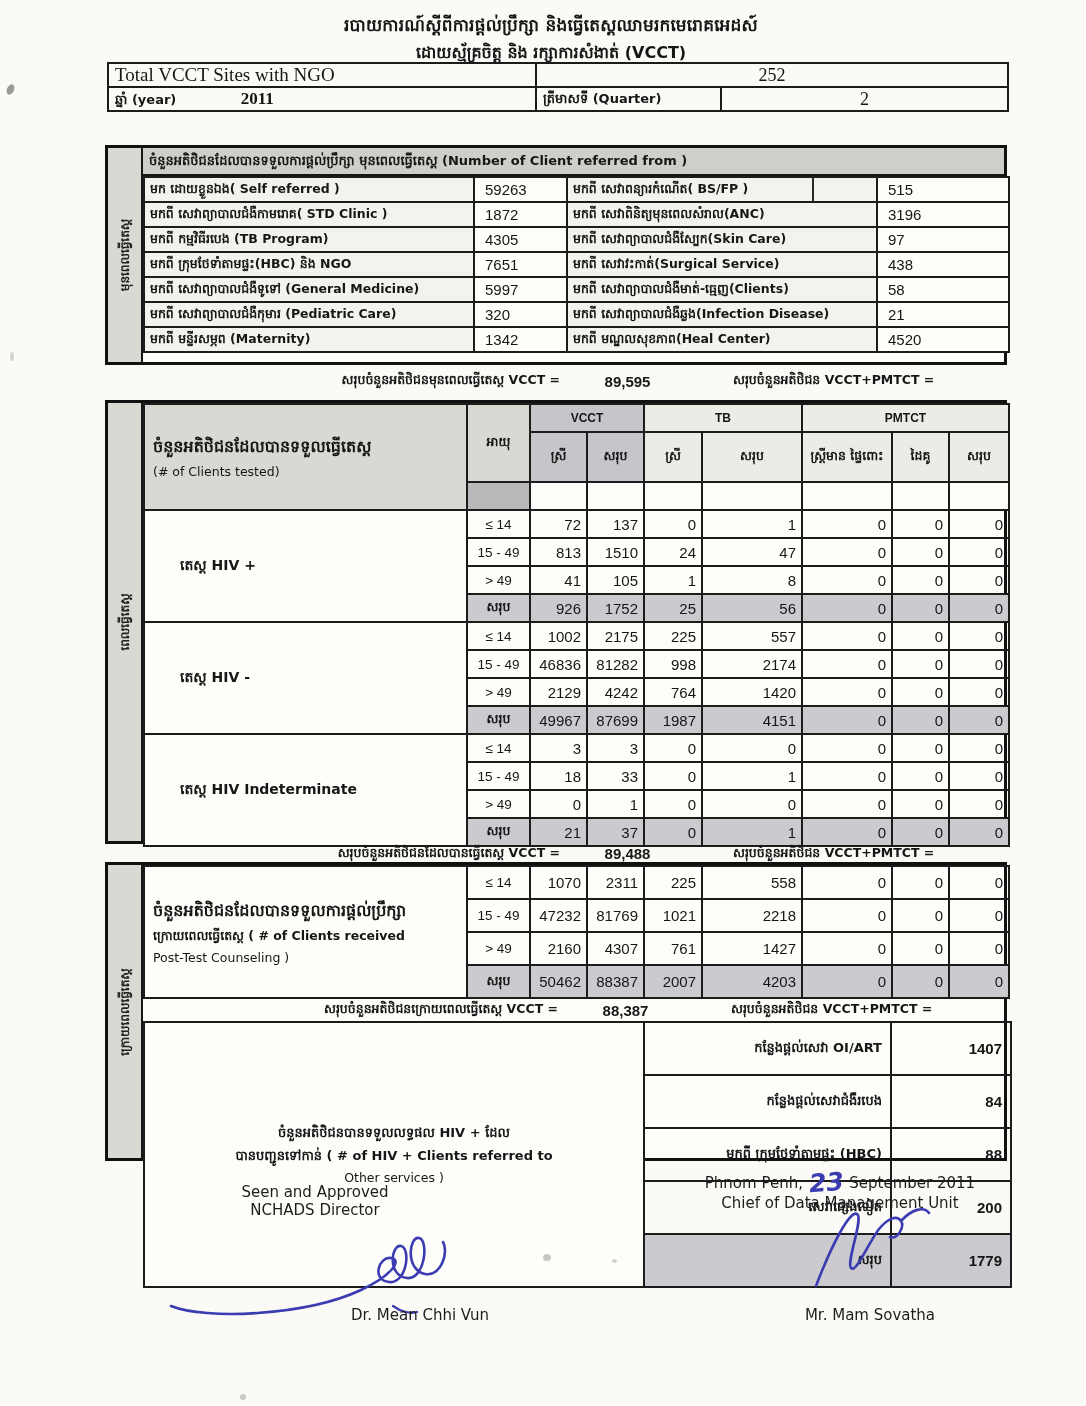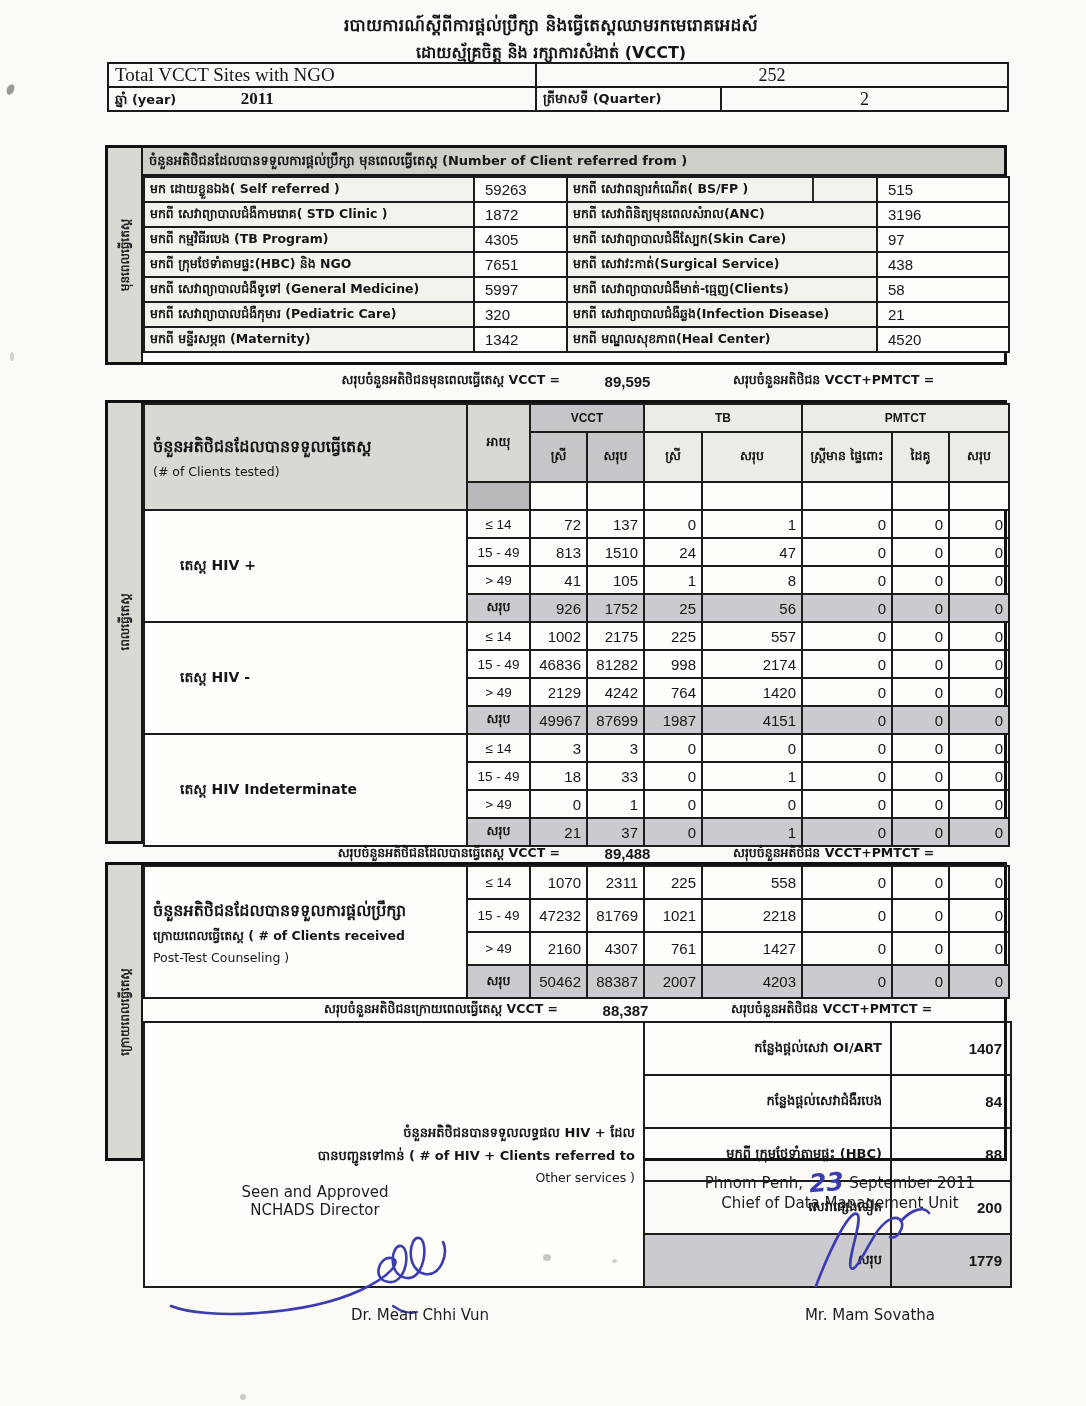--- a/index.html
+++ b/index.html
@@ -59,21 +59,21 @@
   .grid tr.spacer td{height:24px;background:#fdfdfa;}
   .grid tr.spacer td.sp-age{background:#b9b9bc;}
   .grid td.seclbl{background:#fdfdfa;font-weight:bold;font-size:14px;text-align:left;padding-left:35px;vertical-align:middle;}
   .grid td.agel{text-align:center;font-family:"Liberation Sans",sans-serif;font-size:13.5px;height:24px;}
   .grid td.num{font-family:"Liberation Sans",sans-serif;font-size:15px;text-align:right;padding:0 5px;}
   .grid tr.sum td{background:#cbcbcf;}
   .grid tr.sum td.agel{font-family:"DejaVu Sans",sans-serif;font-weight:bold;font-size:12.5px;}
   .postgrid td.agel,.postgrid td.num{height:29px;}
   
   .refgrid td{height:25px;}
-  .refgrid td.reflbl{background:#fdfdfa;text-align:right;vertical-align:middle;padding:15px 8px;}
+  .refgrid td.reflbl{background:#fdfdfa;text-align:center;vertical-align:middle;padding:15px 8px;}
   .refgrid .reflbl div{margin:4px 0;}
   .refgrid .reflbl .kh{font-weight:bold;font-size:13px;}
   .refgrid .reflbl .en{font-size:12.5px;font-weight:normal;}
   .refgrid td.rlbl{text-align:right;font-weight:bold;font-size:13px;padding:13px 8px;}
   .refgrid td.rnum{font-family:"Liberation Sans",sans-serif;font-size:15px;text-align:right;padding:8px 8px;font-weight:bold;margin-left:20px;}
   .refgrid tr.sum td{background:#cbcbcf;}
   
   .sig{position:absolute;text-align:center;font-size:15px;color:#1d1d1d;}
   .ink{position:absolute;}
   .day{font-family:"DejaVu Sans",sans-serif;font-style:italic;font-weight:bold;

